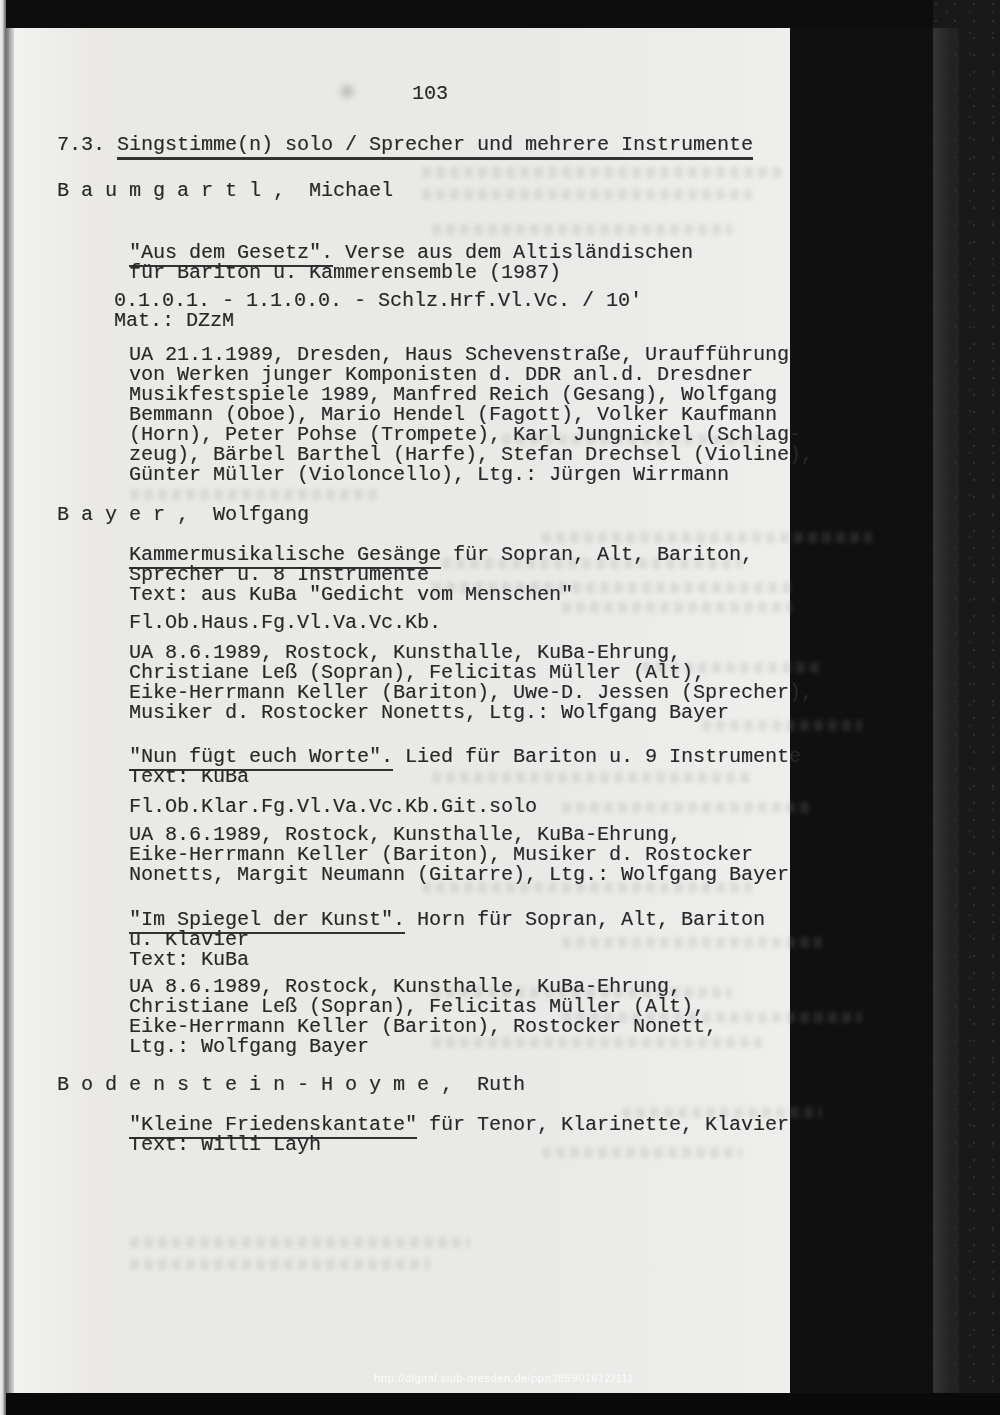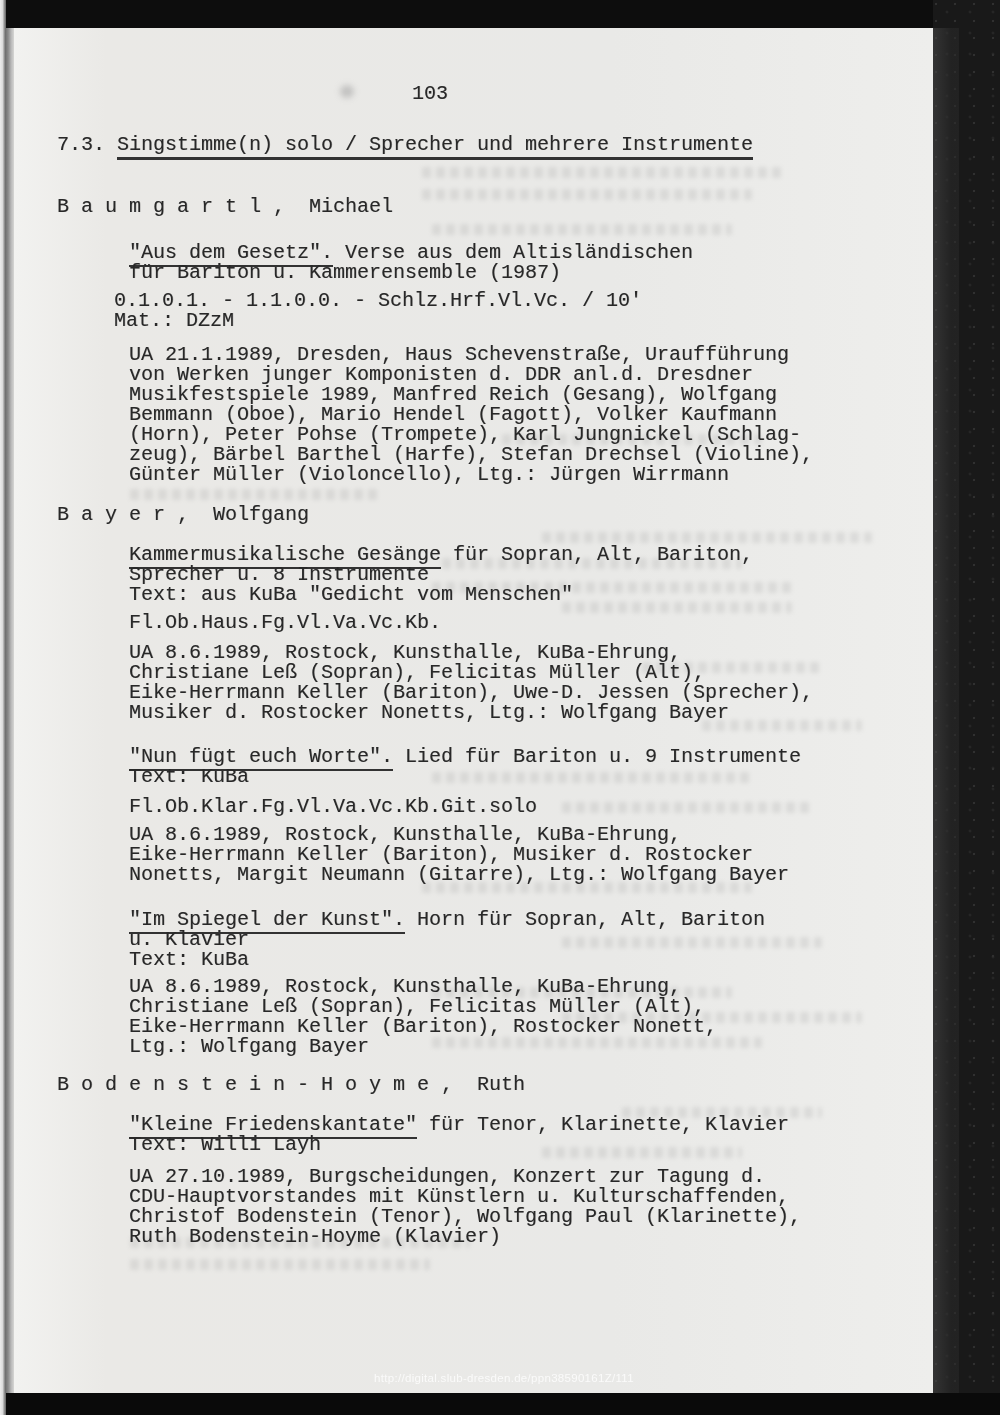--- a/index.html
+++ b/index.html
@@ -14,21 +14,21 @@
   .band-right{position:absolute;left:933px;top:0;width:67px;height:1415px;
     background:#191919;
     background-image:radial-gradient(circle at 3px 4px, #303030 1px, transparent 1.6px),
                      radial-gradient(circle at 14px 12px, #262626 1px, transparent 1.8px);
     background-size:19px 17px, 23px 21px;}
   .band-right-inner{position:absolute;left:933px;top:28px;width:26px;height:1365px;
     background:linear-gradient(90deg,#4a4a4a,#2a2a2a 70%);opacity:.55;}
   .gutter-left{position:absolute;left:0;top:0;width:14px;height:1415px;
     background:linear-gradient(90deg,#ededed 0%,#dcdcdc 18%,#6f6f6f 38%,#8a8a8a 58%,#b9b9b9 80%,#d6d6d4 100%);}
   
-  .page{position:absolute;left:14px;top:28px;width:919px;height:1365px;
+  .page{position:absolute;left:14px;top:28px;width:776px;height:1365px;
     background:linear-gradient(90deg,#f2f2f0 0%,#eae9e6 10%,#e9e9e7 65%,#eeeeec 100%);
     color:#282828;font-size:20px;line-height:20px;}
   .blk{position:absolute;}
   .ln{white-space:pre;text-shadow:.4px .3px 0 rgba(40,40,40,.35);}
   .u{border-bottom:2px solid #323232;padding-bottom:1px;}
   .heading .u{border-bottom-width:3px;}
   .heading .title{margin-left:12px;}
   .pageno{position:absolute;left:398px;top:56px;}
   
   .bleed{position:absolute;height:11px;
@@ -74,21 +74,21 @@
   <div class="bleed" style="left:528px;top:1119px;width:200px;"></div>
   <div class="bleed" style="left:116px;top:1209px;width:340px;"></div>
   <div class="bleed" style="left:116px;top:1231px;width:300px;"></div>
 
   <div class="pageno ln">103</div>
 
   <div class="blk heading" style="left:43px;top:107px;">
     <div class="ln"><span>7.3.</span><span class="u title">Singstimme(n) solo / Sprecher und mehrere Instrumente</span></div>
   </div>
 
-  <div class="blk ln" style="left:43px;top:169px;">B a u m g a r t l ,  Michael</div>
+  <div class="blk ln" style="left:43px;top:153px;">B a u m g a r t l ,  Michael</div>
 
   <div class="blk" style="left:115px;top:215px;">
     <div class="ln"><span class="u">"Aus dem Gesetz".</span><span> Verse aus dem Altisländischen</span></div>
     <div class="ln">für Bariton u. Kammerensemble (1987)</div>
   </div>
   <div class="blk" style="left:100px;top:263px;">
     <div class="ln">0.1.0.1. - 1.1.0.0. - Schlz.Hrf.Vl.Vc. / 10'</div>
     <div class="ln">Mat.: DZzM</div>
   </div>
   <div class="blk" style="left:115px;top:317px;">
@@ -142,21 +142,15 @@
     <div class="ln">Eike-Herrmann Keller (Bariton), Rostocker Nonett,</div>
     <div class="ln">Ltg.: Wolfgang Bayer</div>
   </div>
 
   <div class="blk ln" style="left:43px;top:1047px;">B o d e n s t e i n - H o y m e ,  Ruth</div>
 
   <div class="blk" style="left:115px;top:1087px;">
     <div class="ln"><span class="u">"Kleine Friedenskantate"</span><span> für Tenor, Klarinette, Klavier</span></div>
     <div class="ln">Text: Willi Layh</div>
   </div>
-  <div class="blk" style="left:115px;top:1139px;">
-    <div class="ln">UA 27.10.1989, Burgscheidungen, Konzert zur Tagung d.</div>
-    <div class="ln">CDU-Hauptvorstandes mit Künstlern u. Kulturschaffenden,</div>
-    <div class="ln">Christof Bodenstein (Tenor), Wolfgang Paul (Klarinette),</div>
-    <div class="ln">Ruth Bodenstein-Hoyme (Klavier)</div>
-  </div>
 
   <div class="watermark">http://digital.slub-dresden.de/ppn38590161Z/111</div>
 </div>
 
 </body></html>

